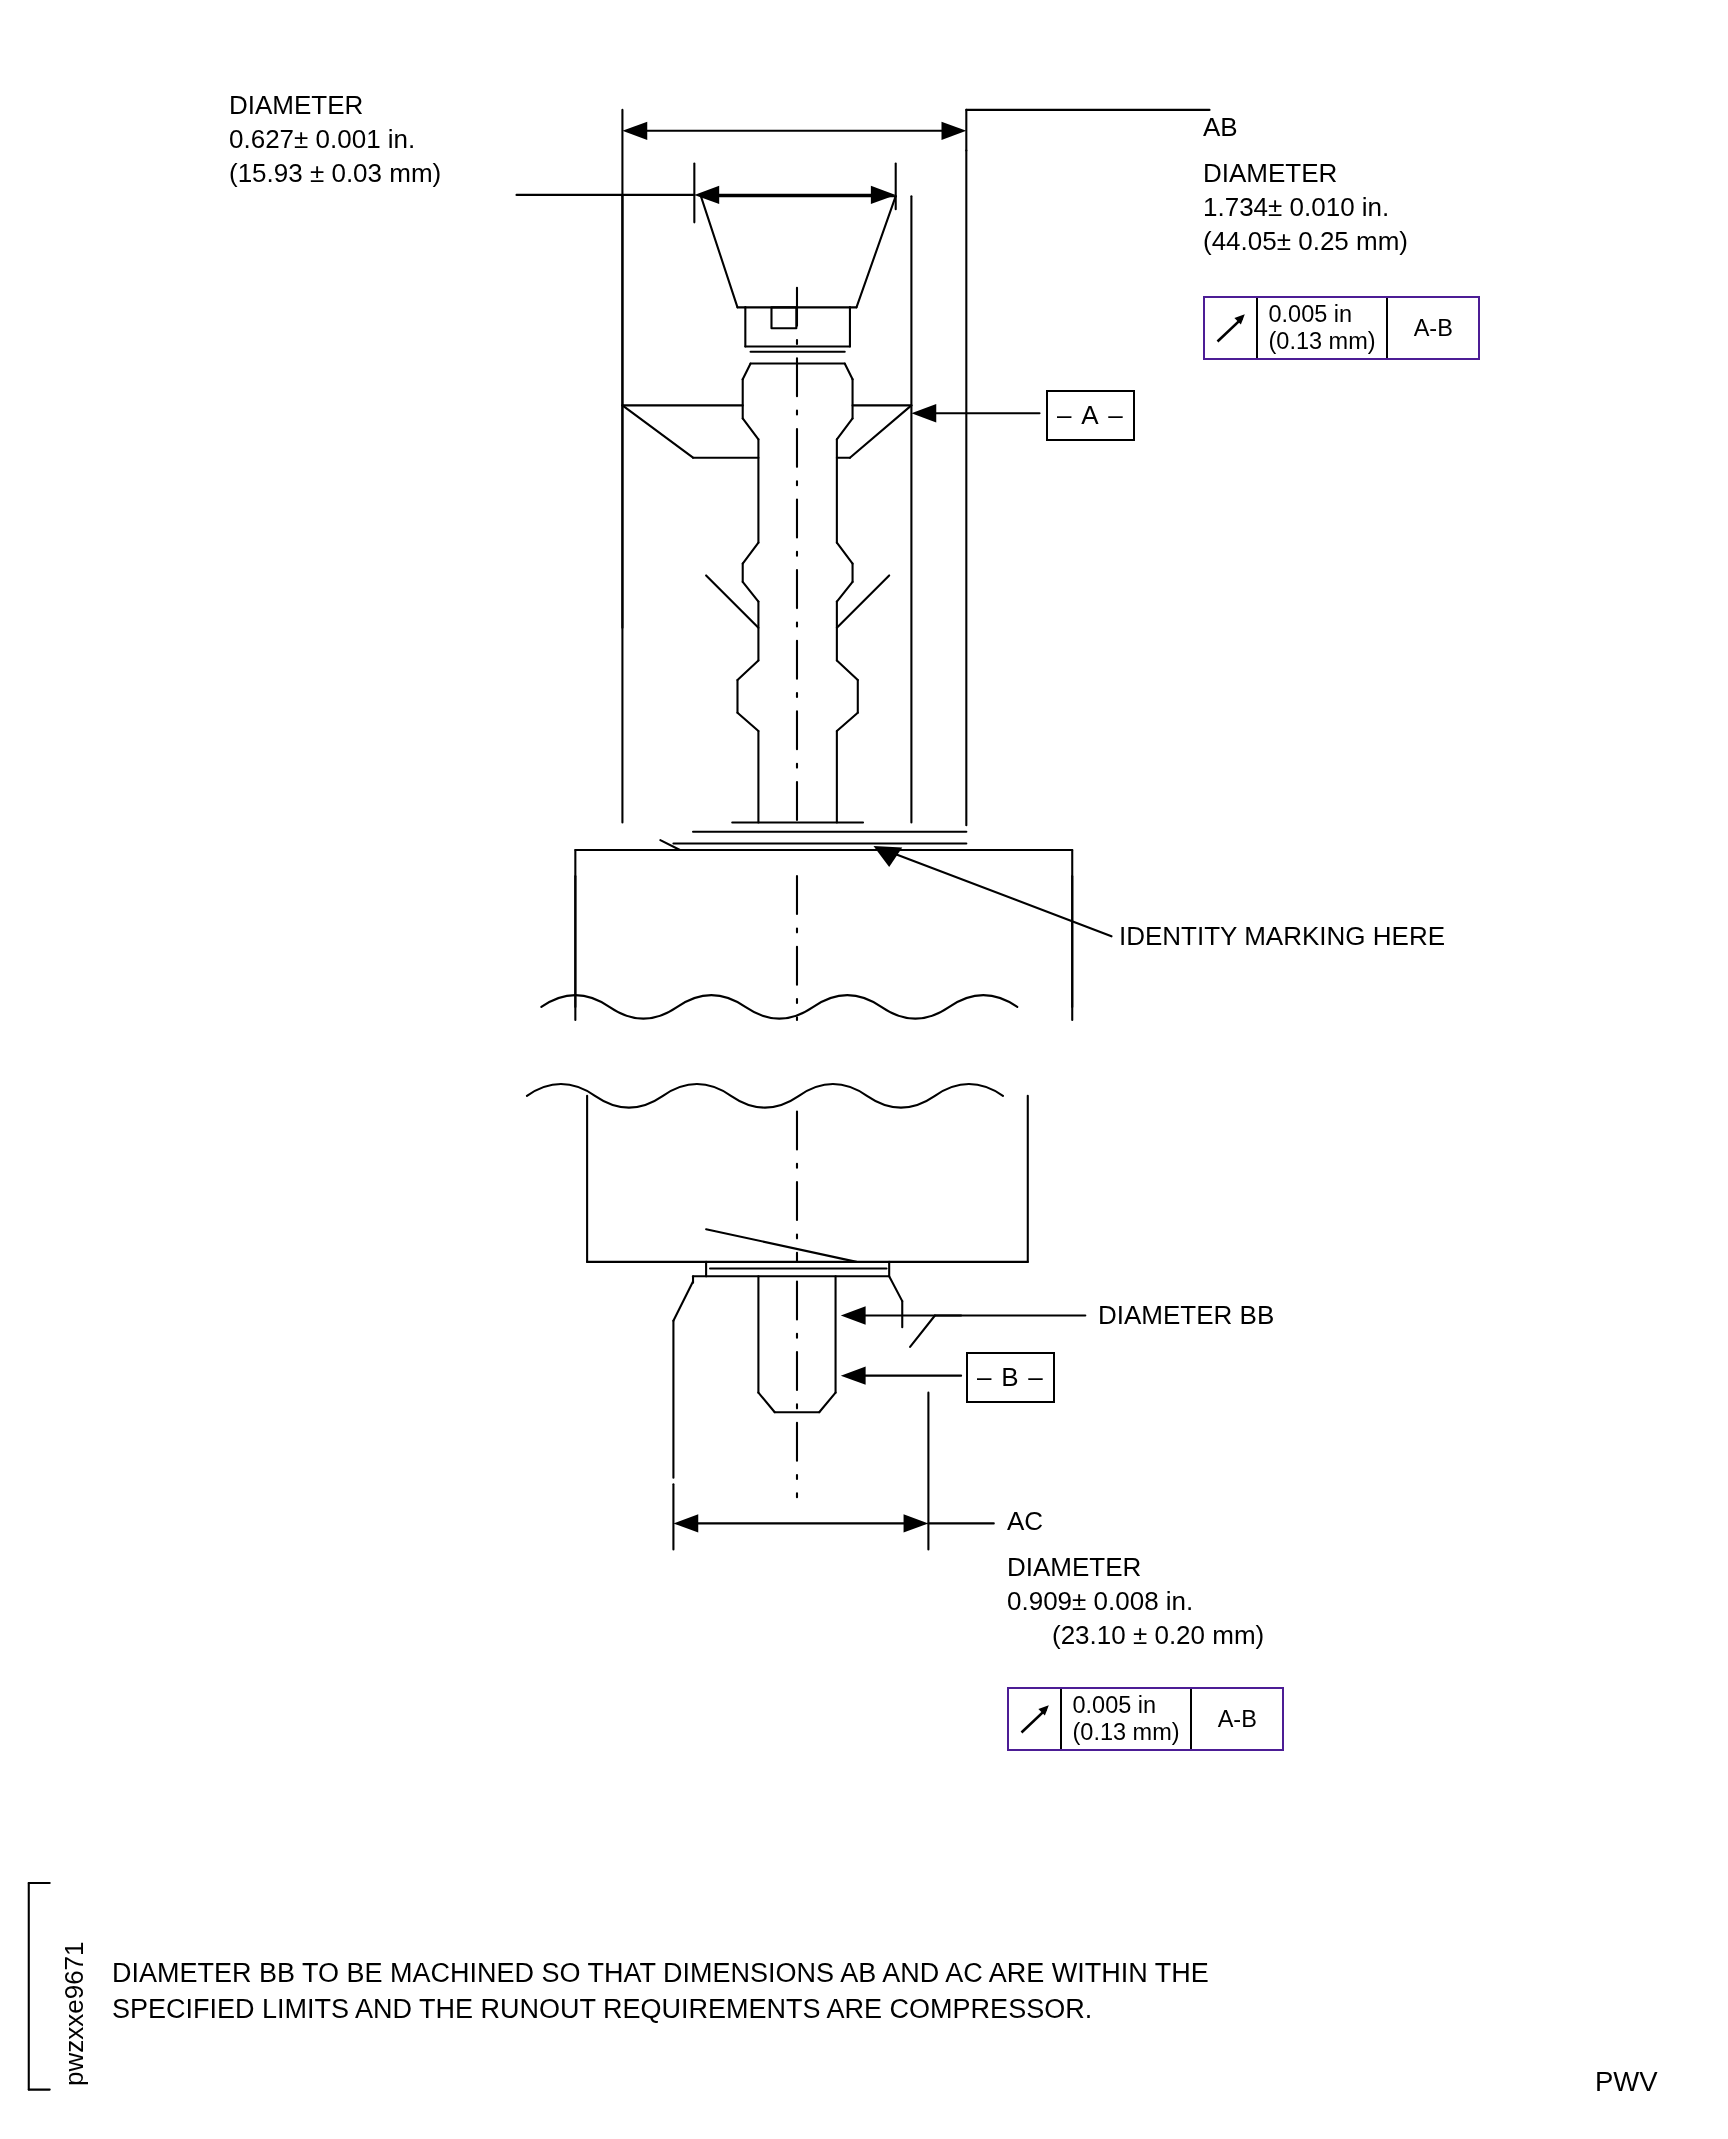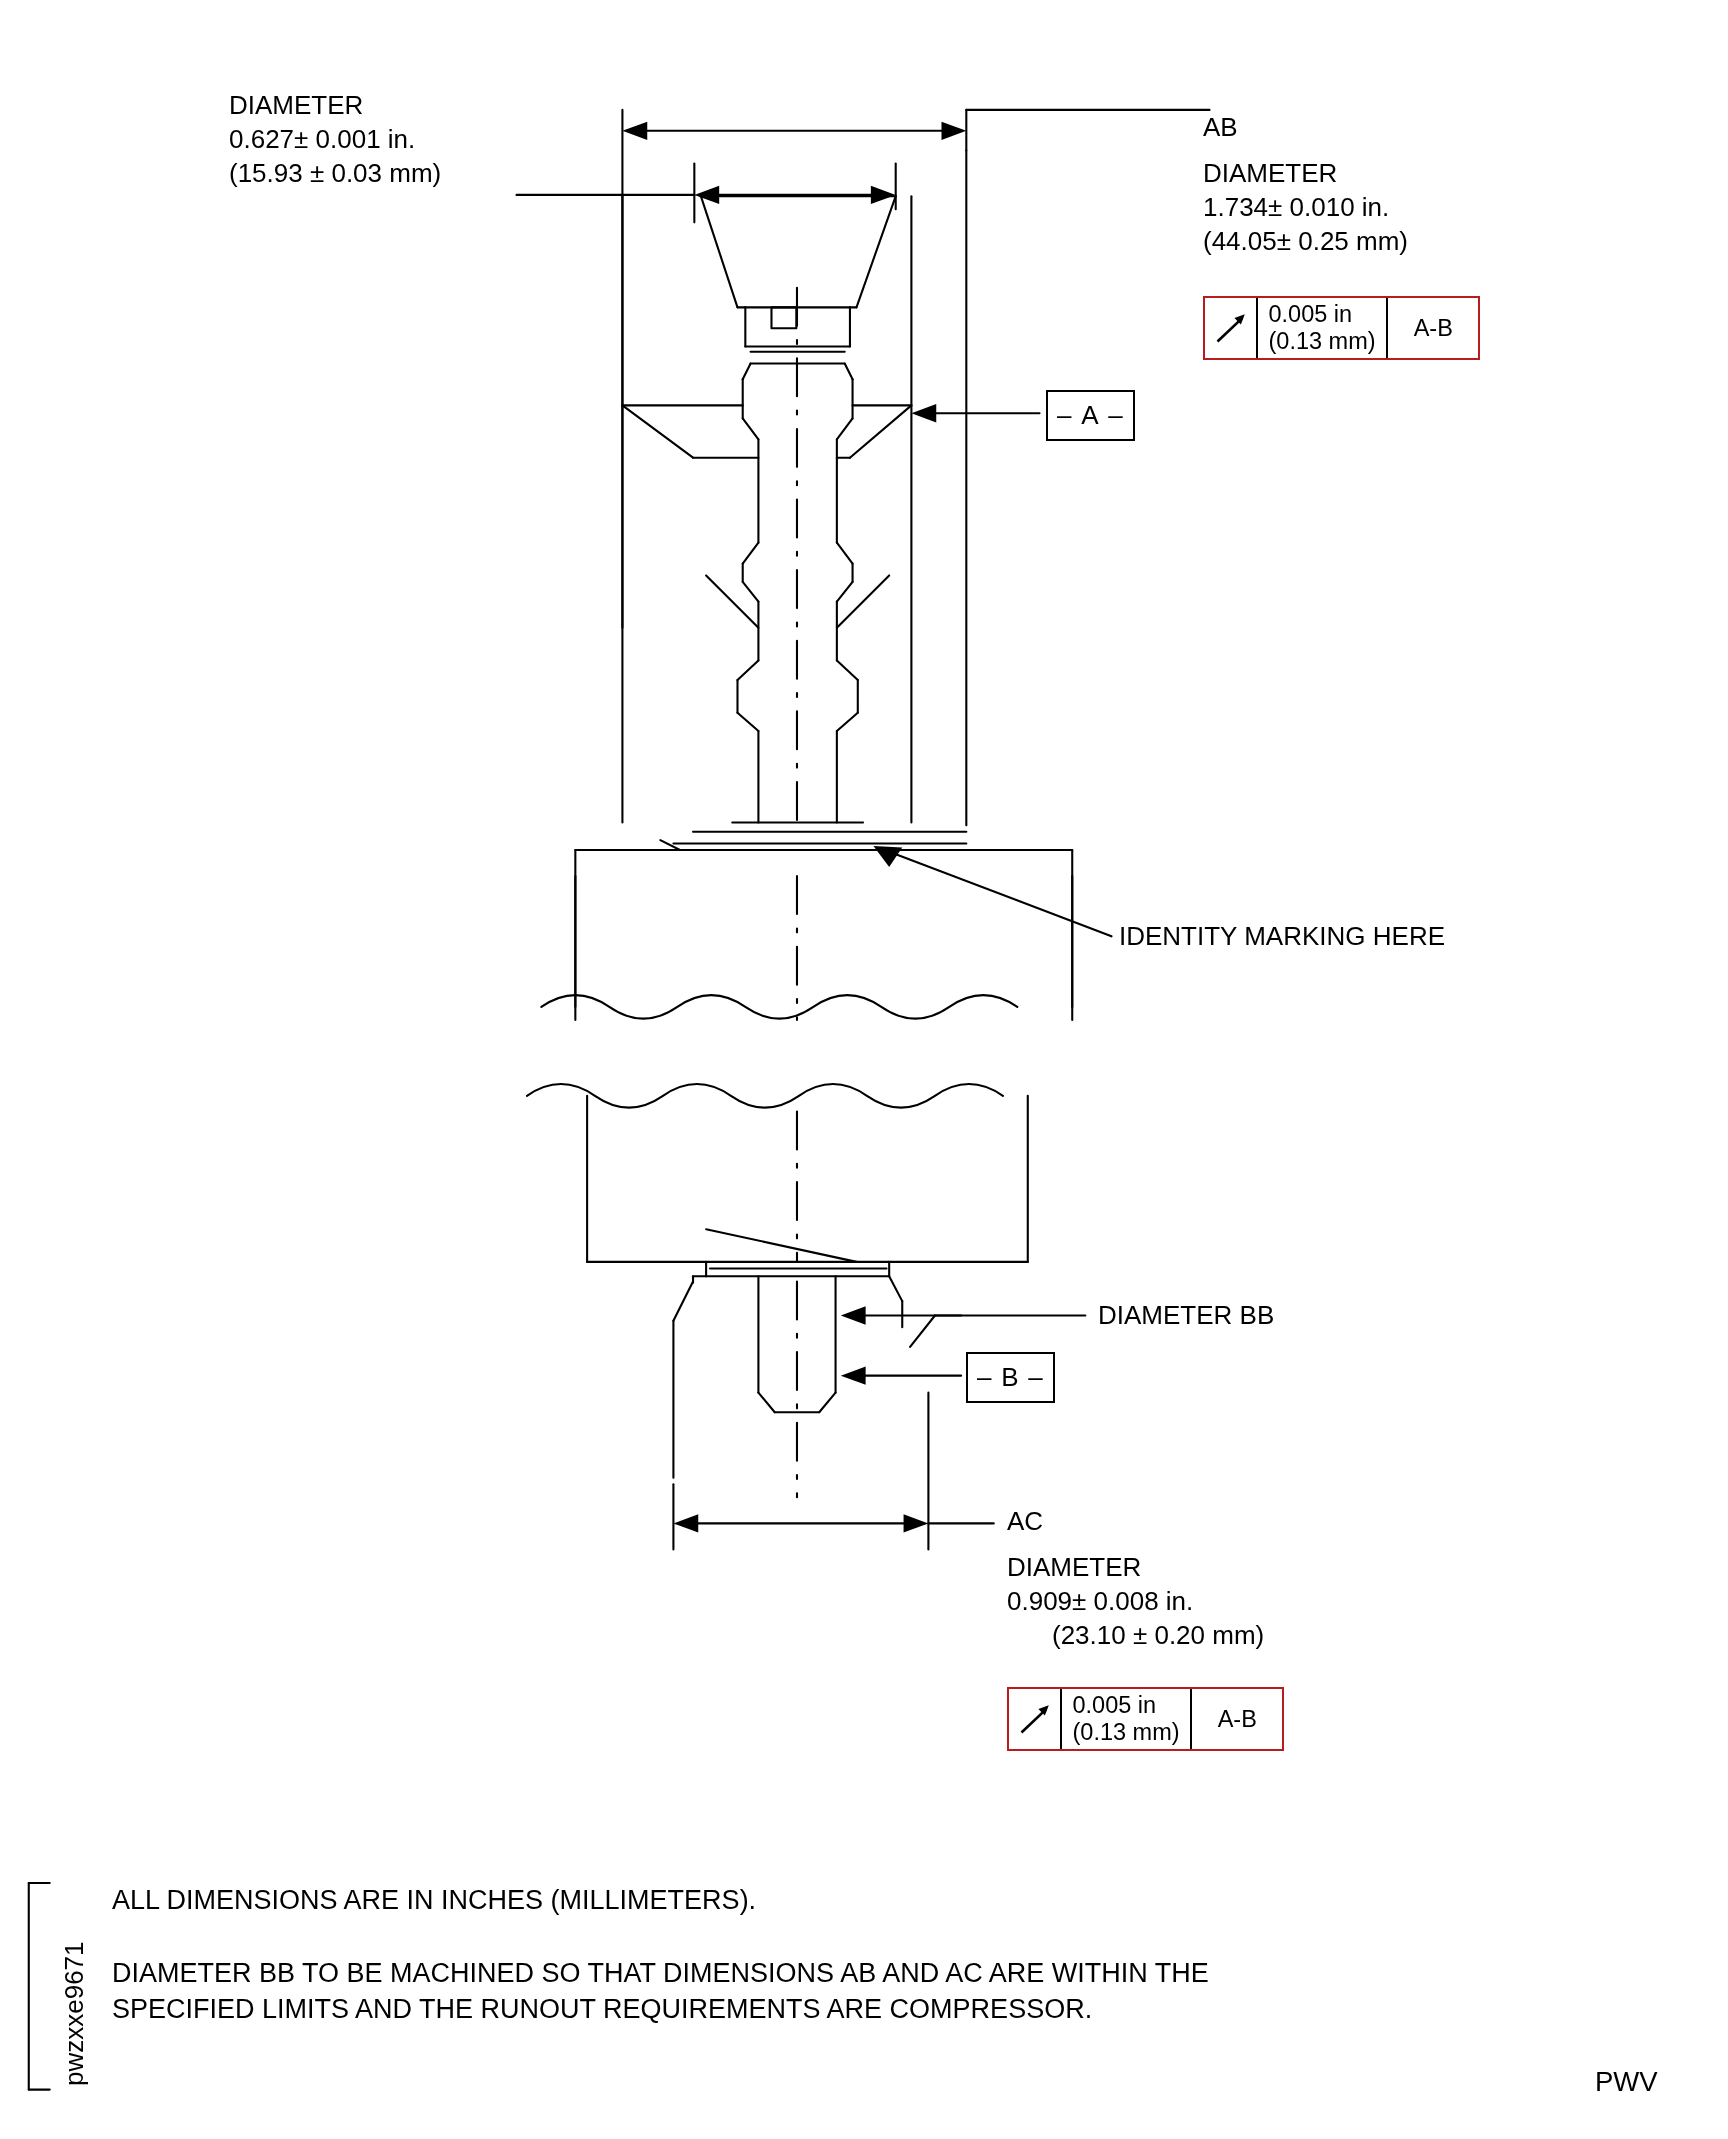--- a/index.html
+++ b/index.html
@@ -40,21 +40,21 @@
     border: 2px solid #000;
     background: #fff;
     font-size: 26px;
     display: flex;
     align-items: center;
     justify-content: center;
     letter-spacing: 1.3px;
   }
   .fcf {
     position: absolute;
-    border: 2px solid #b91c1c;
+    border: 2px solid #4c1d95;
     background: #fff;
     display: flex;
     align-items: stretch;
     height: 60px;
   }
   .fcf .cell {
     display: flex;
     align-items: center;
     justify-content: center;
     padding: 0 9.2px;
@@ -294,21 +294,20 @@
       </svg>
     </div>
     <div class="cell valcell">
       <div>0.005 in</div>
       <div>(0.13 mm)</div>
     </div>
     <div class="cell" style="min-width:72px;">A-B</div>
   </div>
 
 
-  <div class="note" style="left:112px; top:1883px;">ALL DIMENSIONS ARE IN INCHES (MILLIMETERS).</div>
   <div class="note" style="left:112px; top:1956px;">DIAMETER BB TO BE MACHINED SO THAT DIMENSIONS AB AND AC ARE WITHIN THE</div>
   <div class="note" style="left:112px; top:1992px;">SPECIFIED LIMITS AND THE RUNOUT REQUIREMENTS ARE COMPRESSOR.</div>
 
   <div class="vert-label" style="left:59px; top:2086px;">pwzxxe9671</div>
 
   <div class="corner" style="left:1595px; top:2066px;">PWV</div>
 
 </div>
 
 

